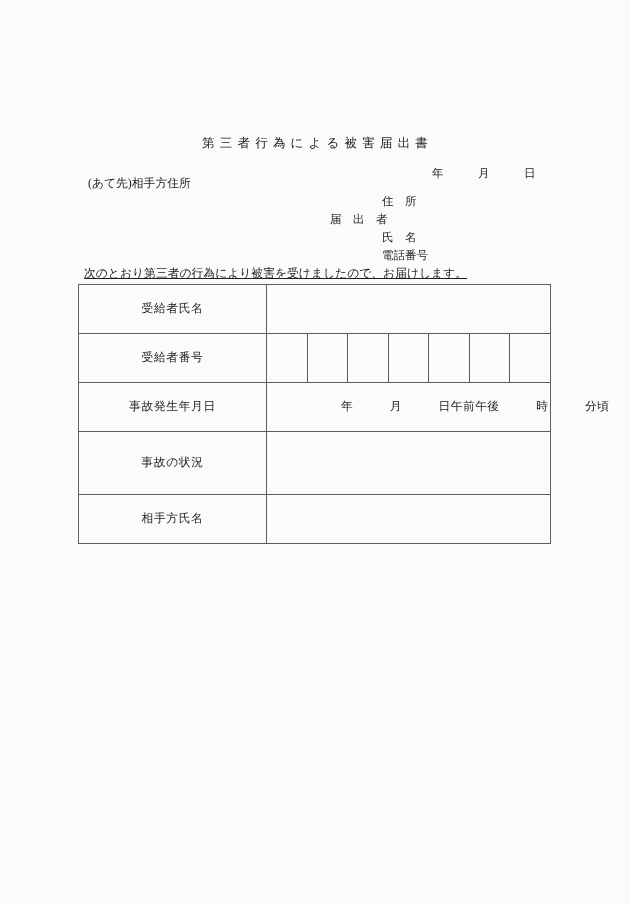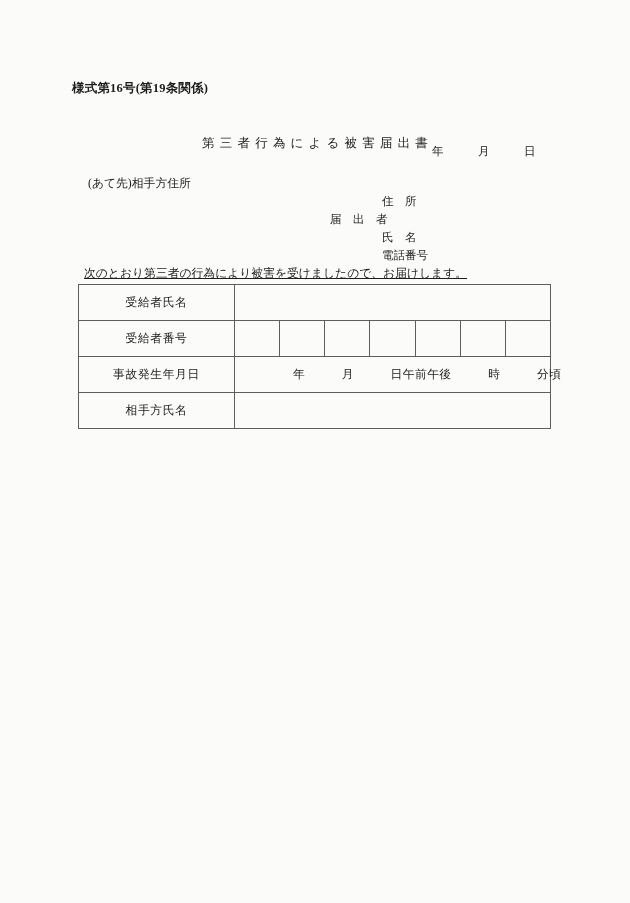--- a/index.html
+++ b/index.html
@@ -42,21 +42,21 @@
     font-size: 12.5px;
     letter-spacing: 5.2px;
     text-indent: 5.2px;
     white-space: nowrap;
   }
 
   
   .date-line {
     position: absolute;
     left: 432px;
-    top: 144px;
+    top: 166px;
     font-size: 11.5px;
     white-space: pre;
   }
 
   
   .addressee {
     position: absolute;
     left: 88px;
     top: 176px;
     font-size: 11.8px;
@@ -102,21 +102,21 @@
   .form-table {
     position: absolute;
     left: 78px;
     top: 284px;
     width: 473px;
     border-collapse: collapse;
     table-layout: fixed;
   }
   .form-table td {
     border: 1px solid #5d5d5d;
-    padding: 0;
+    padding: 16px;
     font-size: 11.8px;
     vertical-align: middle;
   }
   .label-cell {
     width: 155px;
     text-align: center;
     letter-spacing: 0.6px;
   }
   .value-cell {
     padding-left: 6px;
@@ -134,21 +134,20 @@
     padding-left: 58px;
     white-space: pre;
     letter-spacing: 0.4px;
   }
 </style>
 </head>
 <body>
 
 <div class="page">
 
-  <div class="form-no">様式第16号(第19条関係)</div>
 
   <div class="doc-title">第三者行為による被害届出書</div>
 
   <div class="date-line">年　　　月　　　日</div>
 
   <div class="addressee">(あて先)相手方住所</div>
 
   <div class="submitter">
     <div class="submitter-row">
       <span class="submitter-field">住　所</span>
@@ -185,20 +184,24 @@
       </tr>
 
       <tr class="row-normal">
         <td class="label-cell">事故発生年月日</td>
         <td class="value-cell" colspan="7">
           <span class="datetime-text">年　　　月　　　日午前午後　　　時　　　分頃</span>
         </td>
       </tr>
 
 
+      <tr class="row-tall">
+        <td class="label-cell">事故の状況</td>
+        <td class="value-cell" colspan="7"></td>
+      </tr>
 
       <tr class="row-normal">
         <td class="label-cell">相手方氏名</td>
         <td class="value-cell" colspan="7"></td>
       </tr>
 
     </tbody>
   </table>
 
 </div>

